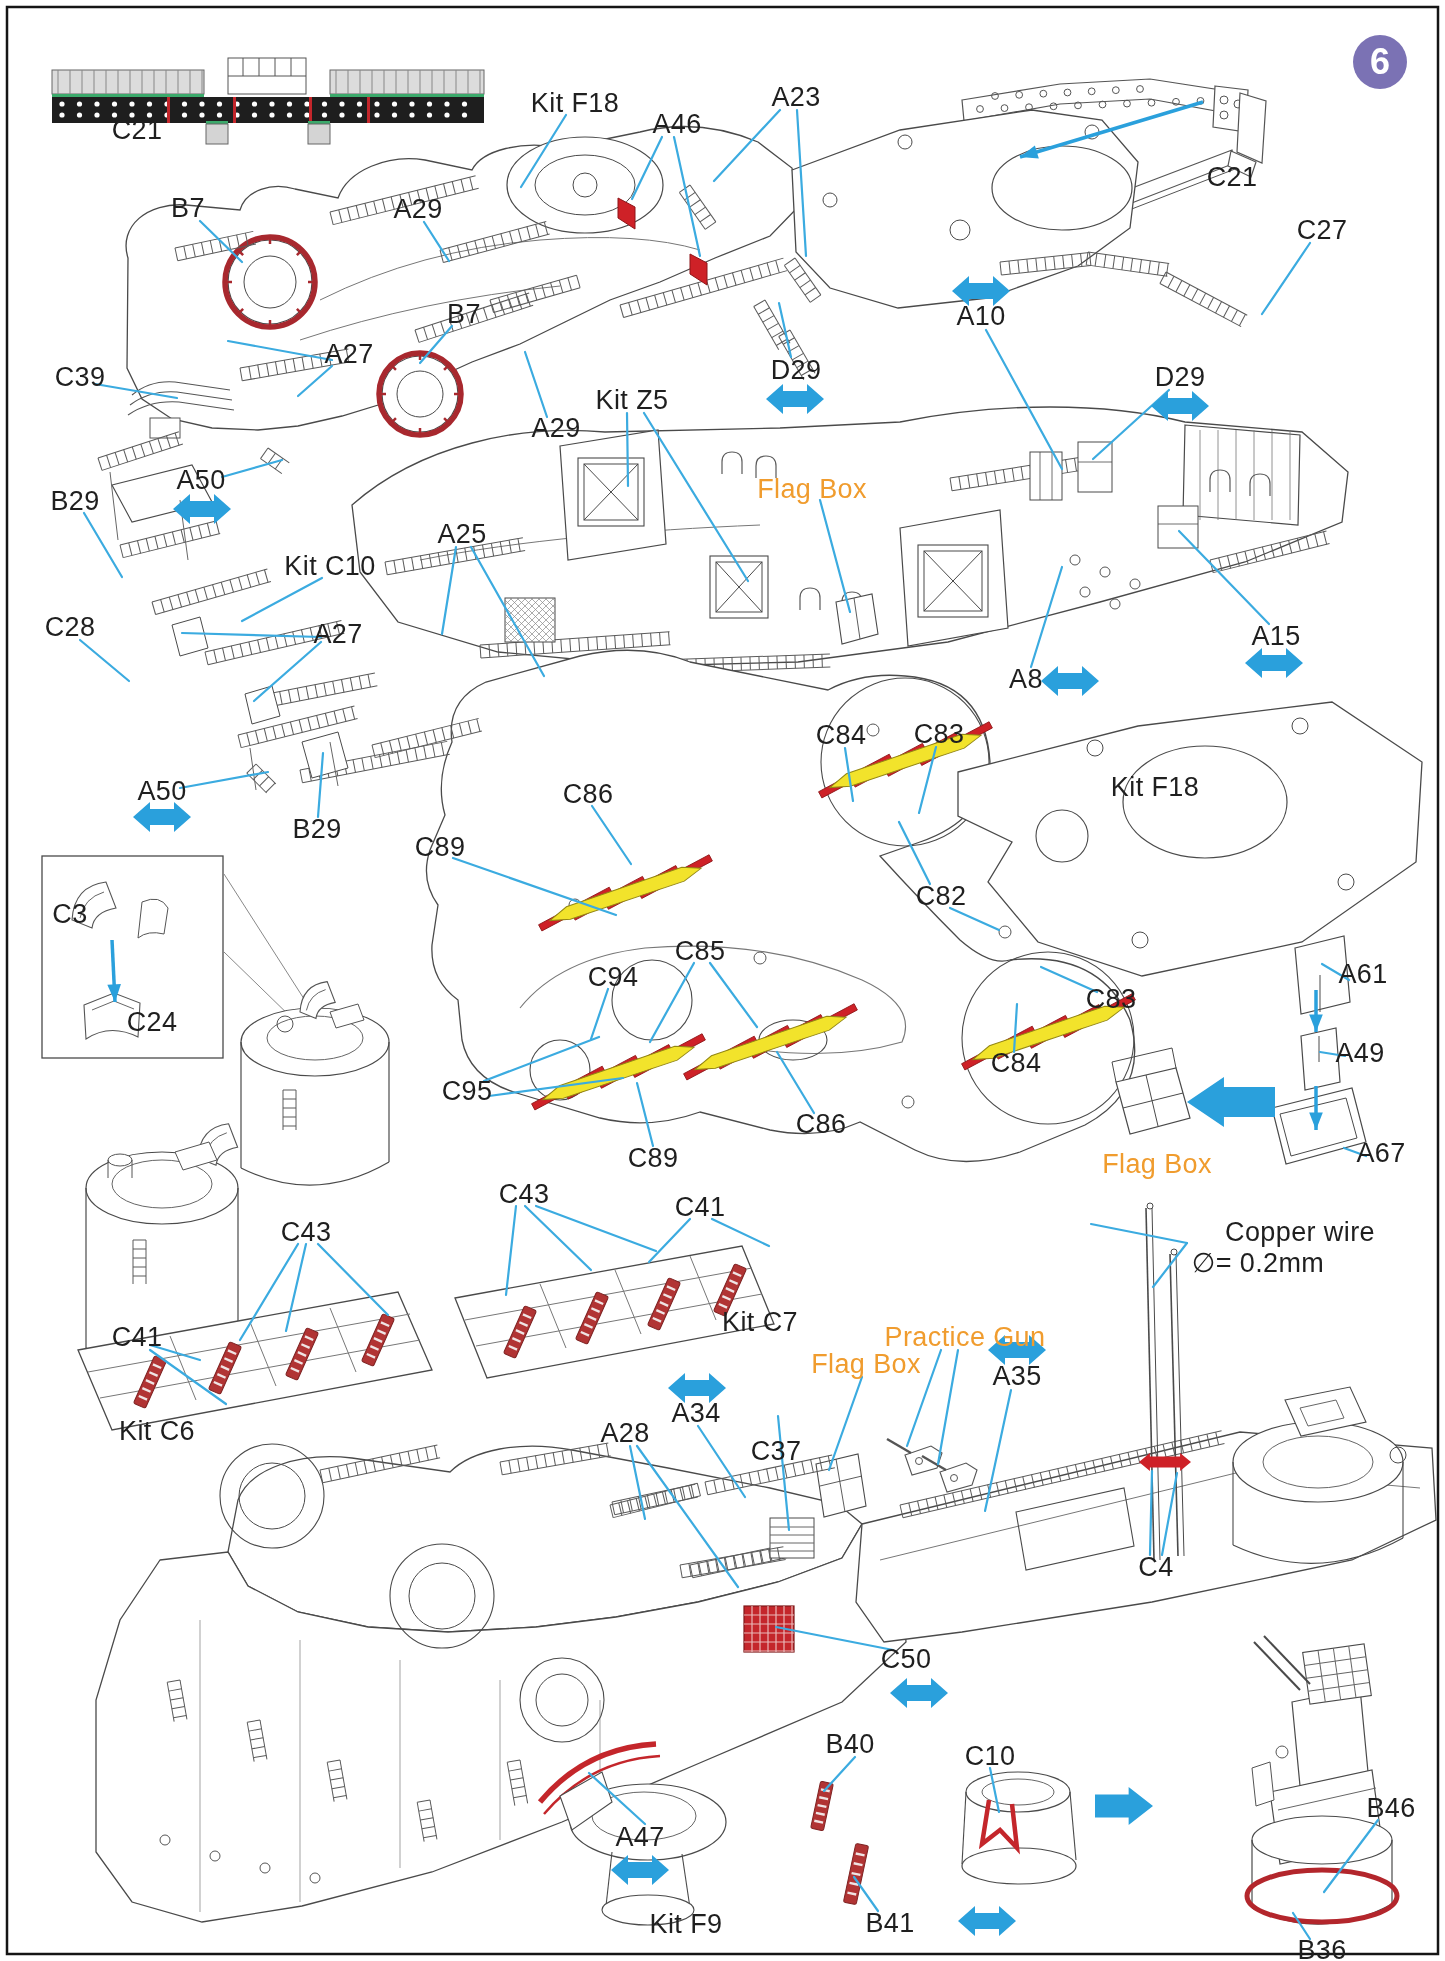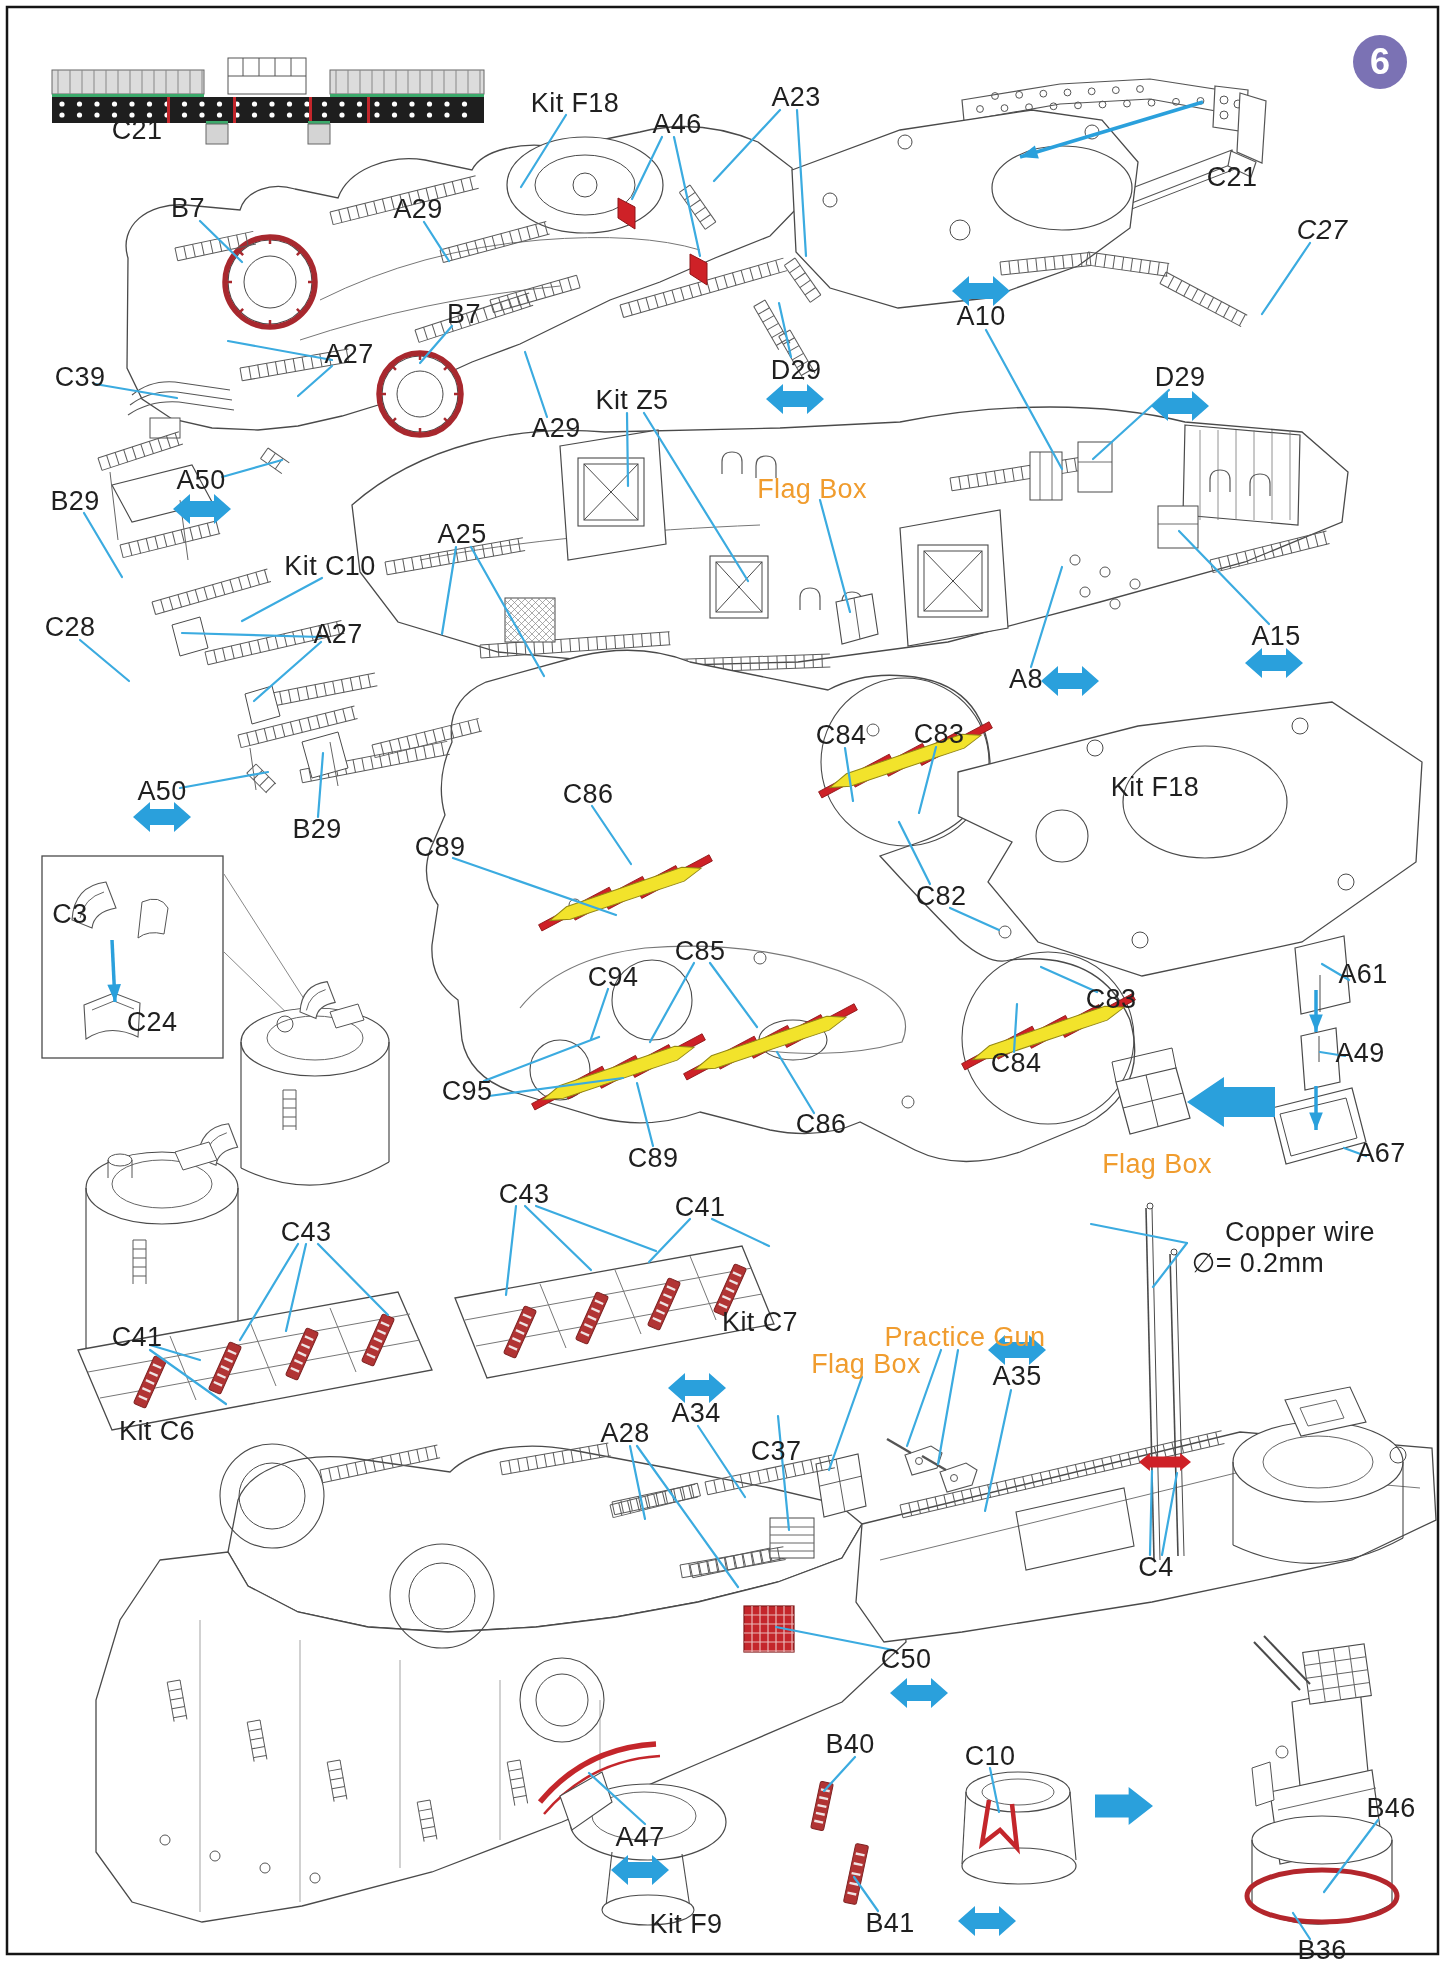--- a/index.html
+++ b/index.html
@@ -1374,21 +1374,21 @@
       <polygon points="1153,1806 1128.64,1787 1128.64,1794.6 1095,1794.6 1095,1817.4 1128.64,1817.4 1128.64,1825" fill="#2AA0DC"></polygon>
       <polygon points="1139,1462 1149.92,1453 1149.92,1456.6 1165,1456.6 1165,1467.4 1149.92,1467.4 1149.92,1471" fill="#CE2127"></polygon>
       <polygon points="1191,1462 1180.08,1453 1180.08,1456.6 1165,1456.6 1165,1467.4 1180.08,1467.4 1180.08,1471" fill="#CE2127"></polygon>
     </svg>
   <div id="labels">
       <div class="lbl" style="left: 137px; top: 130px;">C21</div>
       <div class="lbl" style="left: 575px; top: 103px;">Kit F18</div>
       <div class="lbl" style="left: 677px; top: 124px; text-align: center;">A46</div>
       <div class="lbl" style="left: 796px; top: 97px;">A23</div>
       <div class="lbl" style="left: 1232px; top: 177px;">C21</div>
-      <div class="lbl" style="left: 1322px; top: 230px; font-style: italic;">C27</div>
+      <div class="lbl" style="left: 1322px; top: 230px;">C27</div>
       <div class="lbl" style="left: 188px; top: 208px;">B7</div>
       <div class="lbl" style="left: 418px; top: 209px;">A29</div>
       <div class="lbl" style="left: 464px; top: 314px;">B7</div>
       <div class="lbl" style="left: 349px; top: 354px;">A27</div>
       <div class="lbl" style="left: 80px; top: 377px;">C39</div>
       <div class="lbl" style="left: 556px; top: 428px;">A29</div>
       <div class="lbl" style="left: 632px; top: 400px;">Kit Z5</div>
       <div class="lbl" style="left: 796px; top: 370px;">D29</div>
       <div class="lbl" style="left: 981px; top: 316px;">A10</div>
       <div class="lbl" style="left: 1180px; top: 377px;">D29</div>

